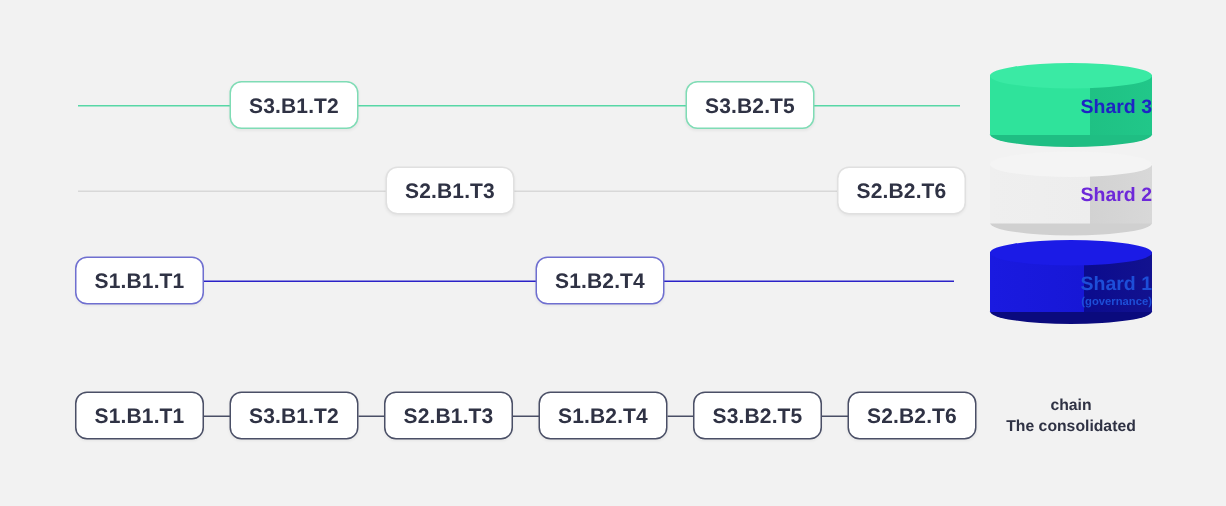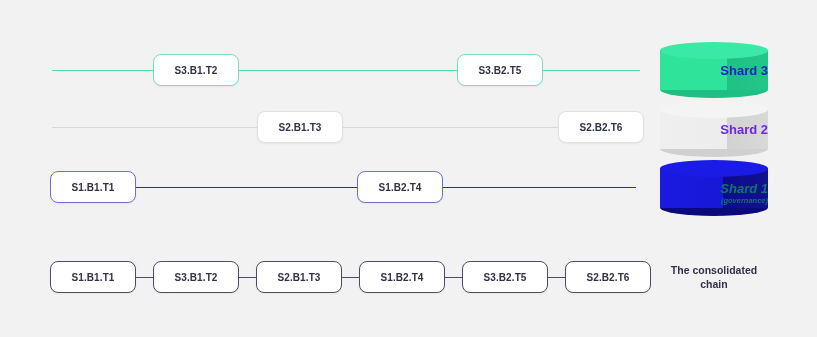--- a/index.html
+++ b/index.html
@@ -18,21 +18,21 @@
   .line-indigo{border-top-color:#2b22c8;}
 
   .node{
     position:absolute;
     box-sizing:border-box;
     background:#ffffff;
     border:1.4px solid #cfcfcf;
     border-radius:8px;
     height:32px;
     display:flex;align-items:center;justify-content:center;
-    font-size:10px;
+    font-size:14px;
     font-weight:700;
     letter-spacing:.1px;
     color:#2f3244;
     box-shadow:0 1px 2px rgba(0,0,0,.05);
   }
   .node.green{border-color:#7fdcb5;}
   .node.gray{border-color:#e0e0e0;}
   .node.indigo{border-color:#6f6fd0;}
   .node.dark{border-color:#4a4f66;border-width:1.3px;}
 
@@ -77,21 +77,21 @@
   
   .cyl2 .body{background:linear-gradient(to right,#efefef 0%,#ededed 62%,#d2d2d2 62%,#d8d8d8 100%);}
   .cyl2 .top{background:#f4f4f4;}
   .cyl2 .bottom{background:#d0d0d0;}
   .cyl2 .label{color:#6d28d9;}
 
   
   .cyl1 .body{background:linear-gradient(to right,#1a1ae0 0%,#1717d6 58%,#0b0b8e 58%,#12128f 100%);}
   .cyl1 .top{background:#1b1be6;}
   .cyl1 .bottom{background:#0a0a7d;}
-  .cyl1 .label{color:#0f766e;font-style:italic;}
+  .cyl1 .label{color:#1d4ed8;}
 
   .caption{
     position:absolute;
     text-align:center;
     font-size:10.5px;
     font-weight:700;
     color:#2f3244;
     line-height:1.35;
   }
 </style>
@@ -177,17 +177,17 @@
     <div class="bottom"></div>
     <div class="body"></div>
     <div class="top"></div>
     <div class="label">
       <span>Shard 1</span>
       <span class="sub">(governance)</span>
     </div>
   </div>
 
   <div class="caption" style="left:653px;top:263px;width:122px;">
+    <div>chain</div>
     <div>The consolidated</div>
-    <div>chain</div>
   </div>
 
 </div>
 
 </body></html>

